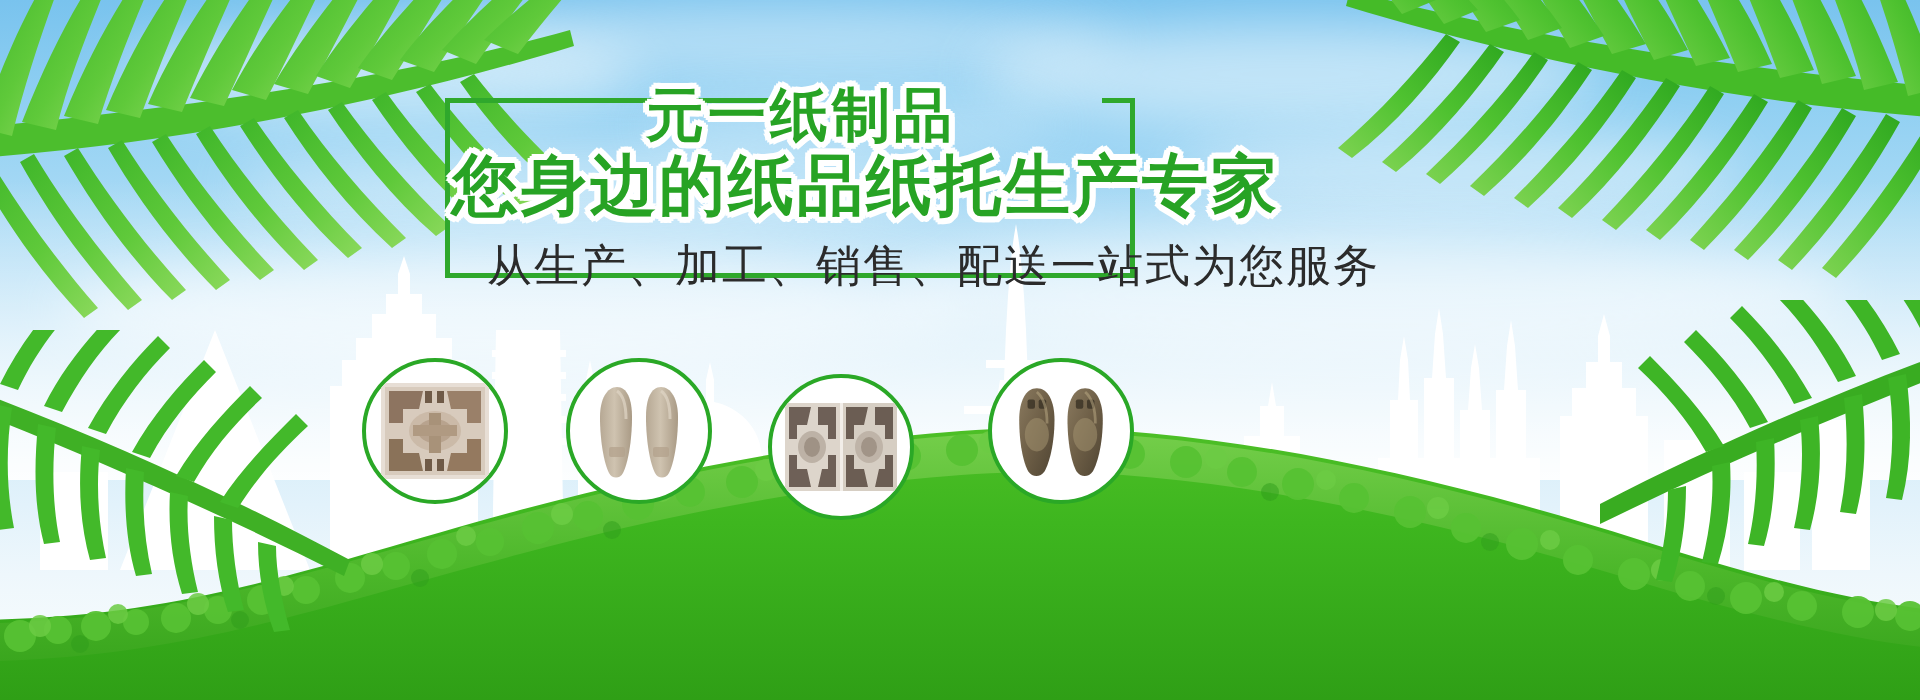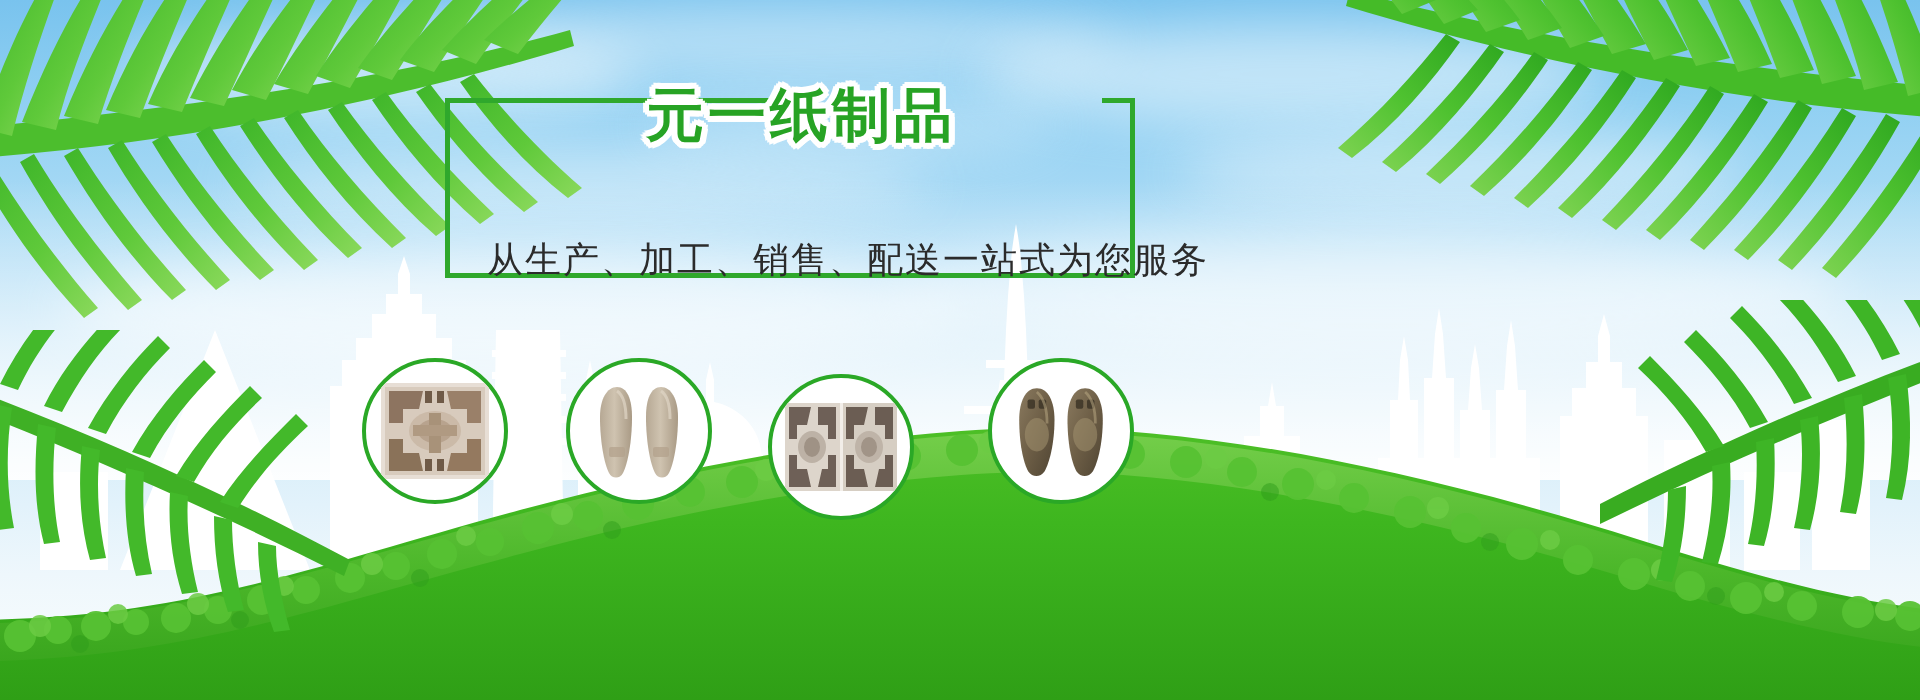--- a/index.html
+++ b/index.html
@@ -114,21 +114,21 @@
   .title-sub {
     left: 452px; top: 152px;
     font-size: 66px;
     letter-spacing: 3px;
   }
 
   .tagline {
     position: absolute;
     left: 487px; top: 236px;
     width: 700px;
-    font-size: 36px;
+    font-size: 45px;
     color: #2b2b2b;
     letter-spacing: 2px;
     white-space: nowrap;
     font-weight: normal;
   }
 
   
   .product {
     position: absolute;
     width: 146px; height: 146px;
@@ -454,20 +454,21 @@
     </g>
   </svg>
 
   <div class="box-top-left"></div>
   <div class="box-top-right"></div>
   <div class="box-left"></div>
   <div class="box-right"></div>
   <div class="box-bottom"></div>
 
   <div class="title-main">元一纸制品</div>
+  <div class="title-sub">您身边的纸品纸托生产专家</div>
   <div class="tagline">从生产、加工、销售、配送一站式为您服务</div>
 
   <div class="product p1">
     <svg class="thumb" viewBox="0 0 112 104">
       <rect x="2" y="4" width="108" height="96" fill="#e7ded5"></rect>
       <rect x="6" y="8" width="100" height="88" fill="#d8cbbd"></rect>
       <path d="M10 12 L44 12 L40 30 L24 30 L24 44 L10 44 Z" fill="#8d7460"></path>
       <path d="M68 12 L102 12 L102 44 L88 44 L88 30 L72 30 Z" fill="#9a8069"></path>
       <path d="M10 60 L24 60 L24 74 L40 74 L44 92 L10 92 Z" fill="#8a7259"></path>
       <path d="M68 92 L72 74 L88 74 L88 60 L102 60 L102 92 Z" fill="#94795f"></path>

